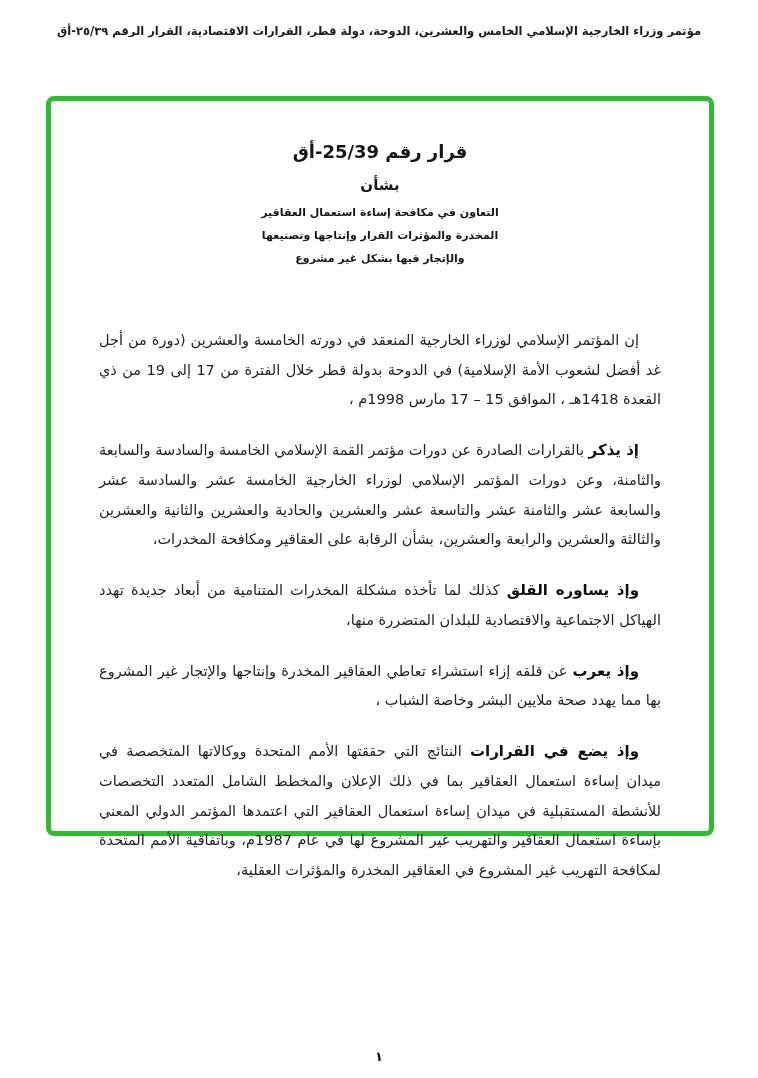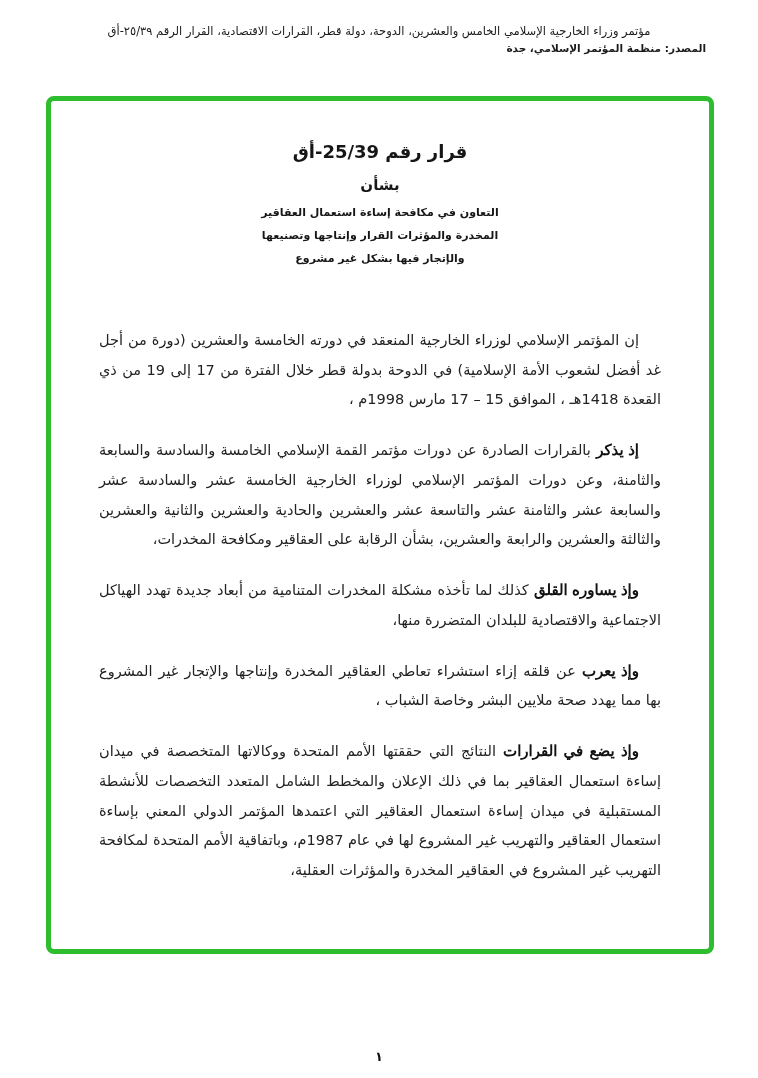--- a/index.html
+++ b/index.html
@@ -19,37 +19,37 @@
   .doc-header {
     position: absolute;
     top: 24px;
     right: 40px;
     left: 40px;
     text-align: center;
     color: #1b1b1b;
   }
   .doc-header .hline1 {
     font-size: 11.5px;
-    font-weight: normal;
+    font-weight: bold;
     letter-spacing: 0;
     white-space: nowrap;
   }
   .doc-header .hline2 {
     font-size: 10.5px;
     font-weight: bold;
     margin-top: 4px;
     text-align: right;
     padding-right: 12px;
   }
   .green-box {
     position: absolute;
     top: 96px;
     right: 44px;
     width: 668px;
-    height: 858px;
+    height: 740px;
     border: 5px solid #2ebd2e;
     border-radius: 8px;
     box-sizing: border-box;
     background: #ffffff;
   }
   .box-inner {
     position: absolute;
     top: 40px;
     right: 48px;
     left: 48px;
@@ -83,41 +83,39 @@
     color: #222222;
   }
   .body-block p {
     margin: 0 0 20px 0;
     text-indent: 22px;
   }
   .body-block p .lead {
     font-weight: bold;
     font-size: 15px;
     color: #111111;
-    font-family: Liberation Serif, serif;
   }
   .page-number {
     position: absolute;
     bottom: 14px;
     left: 0;
     right: 0;
     text-align: center;
     font-size: 13px;
     font-weight: bold;
     color: #111111;
   }
 </style>
 </head>
 <body>
 
 <div class="page">
 
   <div class="doc-header">
     <div class="hline1">مؤتمر وزراء الخارجية الإسلامي الخامس والعشرين، الدوحة، دولة قطر، القرارات الاقتصادية، القرار الرقم ٢٥/٣٩-أق</div>
-    <div class="hline2">المصدر:  منظمة المؤتمر الإسلامي، جدة</div>
   </div>
 
   <div class="green-box">
     <div class="box-inner">
 
       <div class="title-block">
         <div class="title-line1">قرار رقم 25/39-أق</div>
         <div class="title-line2">بشأن</div>
         <div class="title-line3">التعاون في مكافحة إساءة استعمال العقاقير</div>
         <div class="title-line4">المخدرة والمؤثرات القرار وإنتاجها وتصنيعها</div>

